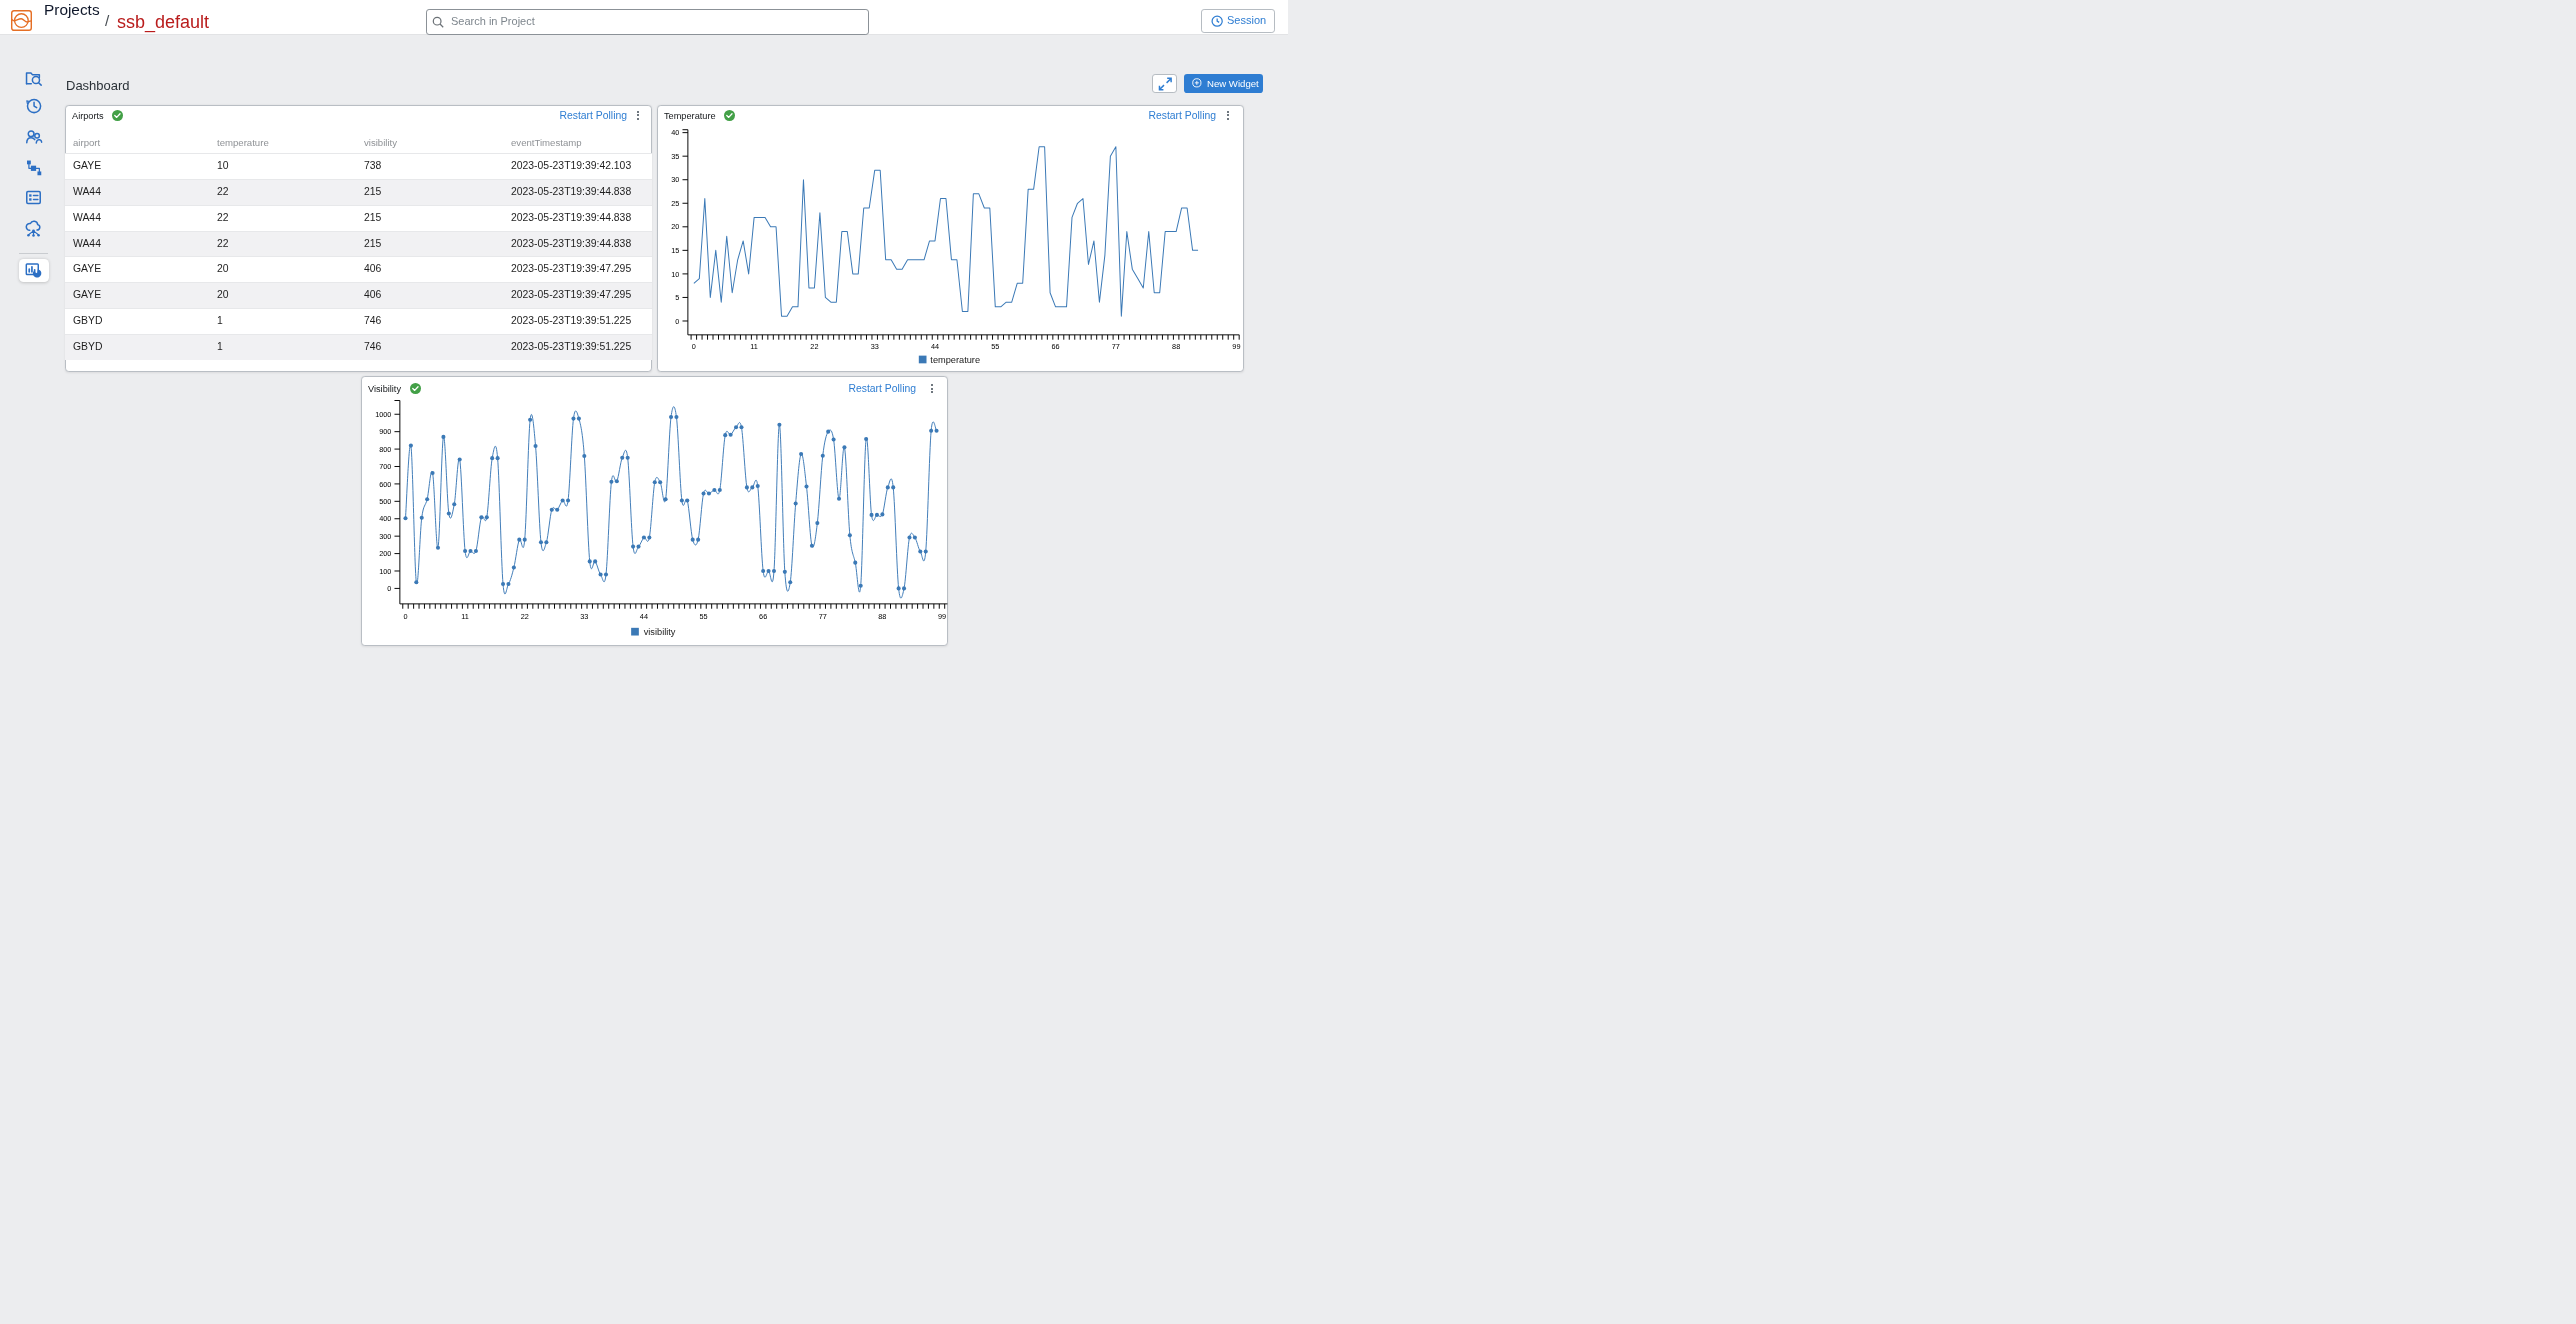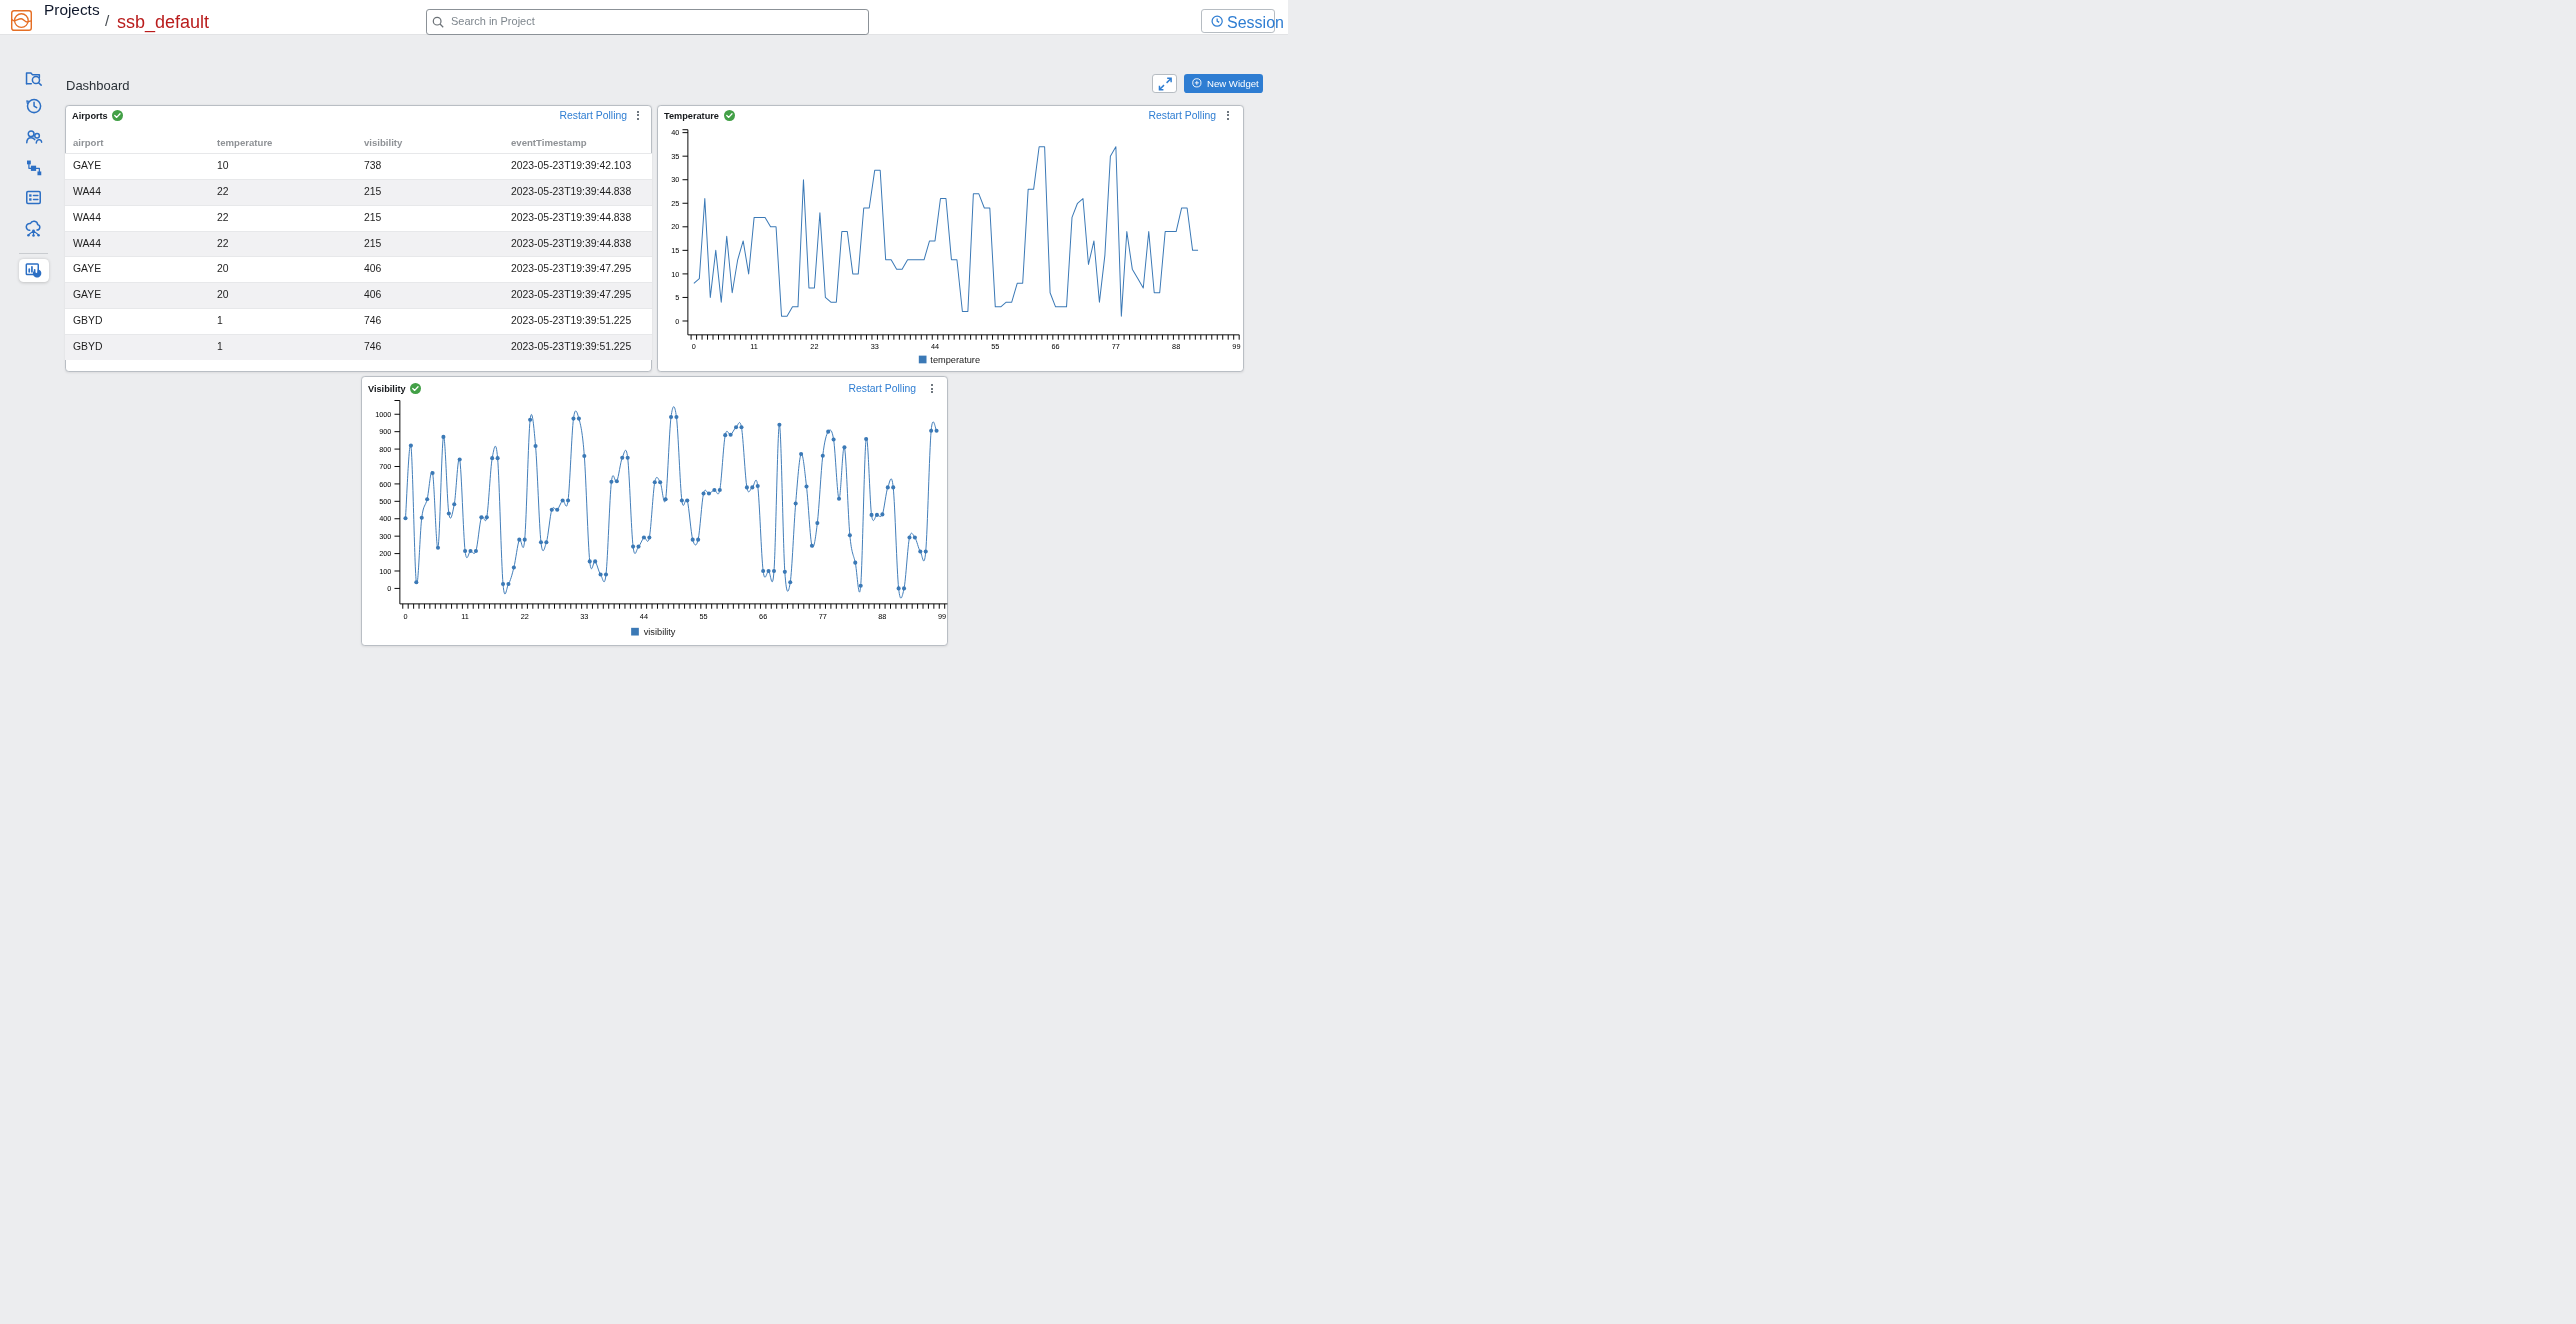--- a/index.html
+++ b/index.html
@@ -1,18 +1,18 @@
 <!DOCTYPE html>
 <html style="font-size:12.3px"><head><meta charset="utf-8">
 <style>
 * { margin:0; padding:0; box-sizing:border-box; }
 html,body { width:1288px; height:662px; font-family:"Liberation Sans",sans-serif; }
 body { background:#ecedef; position:relative; overflow:hidden; }
 .abs { position:absolute; }
-.b { font-weight:bold; }
+.b { font-weight:normal; }
 .link { color:#2e7dd2; }
 </style></head>
 <body>
 
 <div class="abs" style="left:0;top:0;width:1288px;height:35px;background:#fff;border-bottom:0.8px solid #e2e3e5"></div>
 <svg style="position:absolute;left:11.3px;top:10.4px" width="21" height="21" viewBox="0 0 26.5 26.5" fill="none" stroke="#e56f25">
 <rect x="0.9" y="0.9" width="24.7" height="24.7" rx="2.8" stroke-width="1.8"></rect>
 <circle cx="13.1" cy="13.3" r="8.6" stroke-width="1.7"></circle>
 <path d="M1.1 11.9 C2.3 13.7 3.2 13.9 4.8 13.5 C7.6 12.7 9.8 11.0 12.9 11.0 C16.0 11.0 17.5 15.2 20.2 15.2 C22.2 15.2 23.3 13.7 25.5 13.7" stroke-width="1.7"></path>
 </svg>
@@ -23,21 +23,21 @@
 <svg style="position:absolute;left:432px;top:16px" width="12.3" height="12.3" viewBox="0 0 16 16" fill="none" stroke="#6b7176" stroke-width="1.6">
     <circle cx="6.7" cy="6.7" r="5"></circle>
     <path d="M10.4 10.4 L14.6 14.6"></path>
   </svg>
 <div class="abs" style="left:451px;top:15px;font-size:11px;color:#7e868d">Search in Project</div>
 <div class="abs" style="left:1201px;top:8.9px;width:74px;height:24px;border:0.8px solid #b6bcc2;border-radius:3.1px;background:#fff"></div>
 <svg style="position:absolute;left:1211px;top:14.6px" width="12.3" height="12.3" viewBox="0 0 16 16" fill="none" stroke="#2e7dd2" stroke-width="1.6">
     <circle cx="8" cy="8" r="6.6"></circle>
     <path d="M8 4.6 V8 L10.6 9.6"></path>
   </svg>
-<div class="abs link" style="left:1227px;top:14px;font-size:16px">Session</div>
+<div class="abs link" style="left:1227px;top:14px;font-size:11px">Session</div>
 
 <svg style="position:absolute;left:24px;top:69px" width="19" height="19" viewBox="0 0 24 24" fill="none" stroke="#2c6fc4" stroke-width="1.9" stroke-linecap="round" stroke-linejoin="round">
     <path d="M3.2 18.6 V5 h5.6 l2 2.4 h8.6 v3.4"></path>
     <path d="M3.2 18.6 h6.0"></path>
     <circle cx="15.1" cy="13.9" r="4.5"></circle>
     <path d="M18.4 17.3 L21.7 20.4"></path>
   </svg>
 <svg style="position:absolute;left:24px;top:96px" width="19" height="19" viewBox="0 0 24 24" fill="none" stroke="#2c6fc4" stroke-width="1.9" stroke-linecap="round" stroke-linejoin="round">
     <circle cx="12.7" cy="12.7" r="8.3"></circle>
     <path d="M12.7 7.8 V12.7 L16 14.8"></path>

